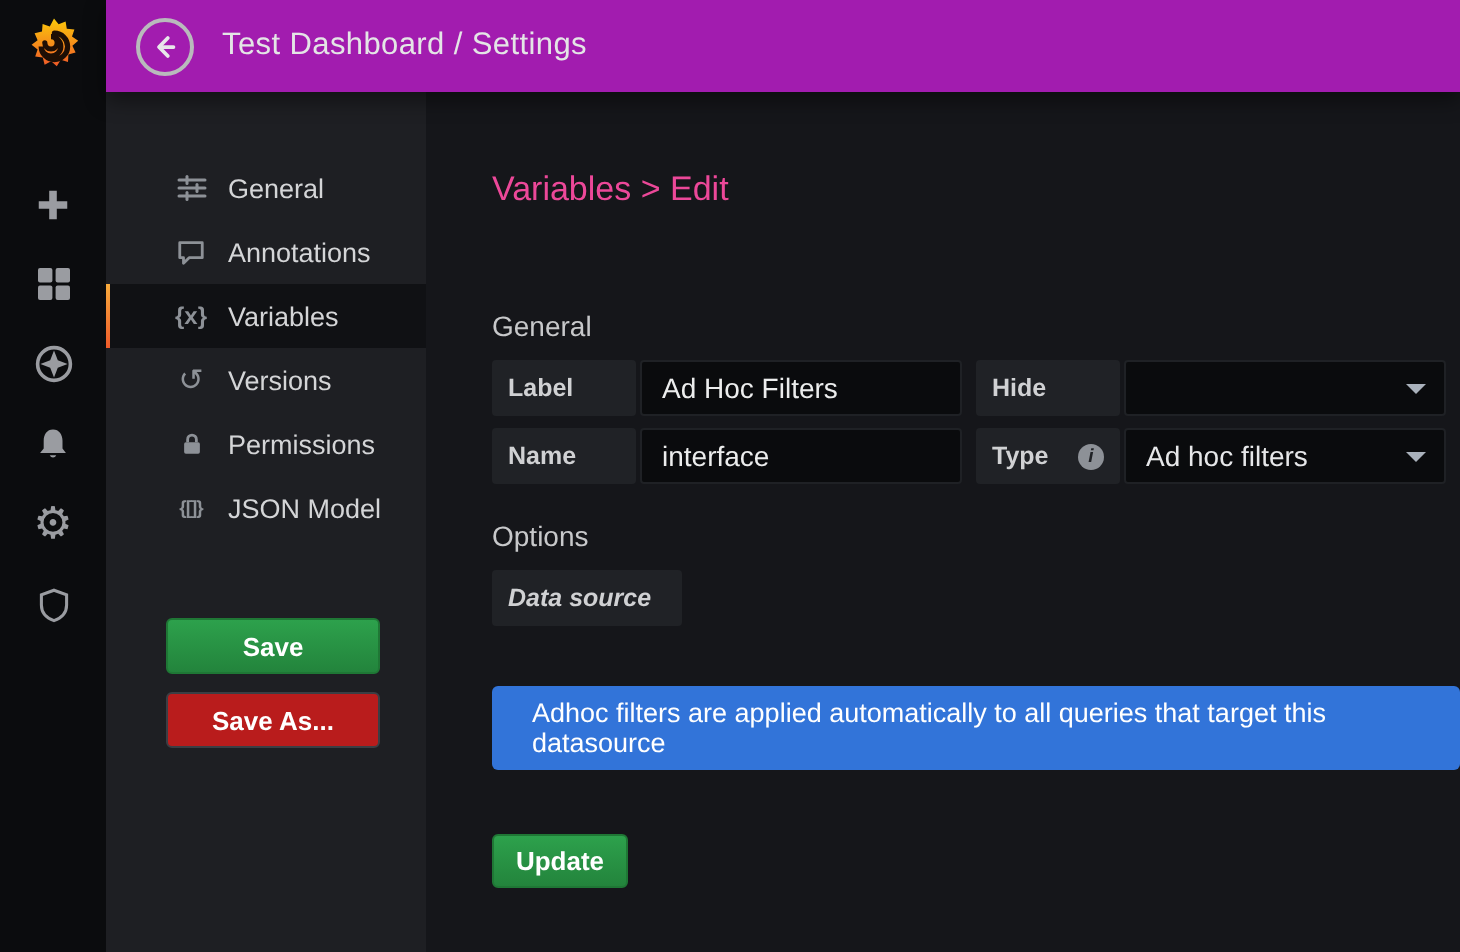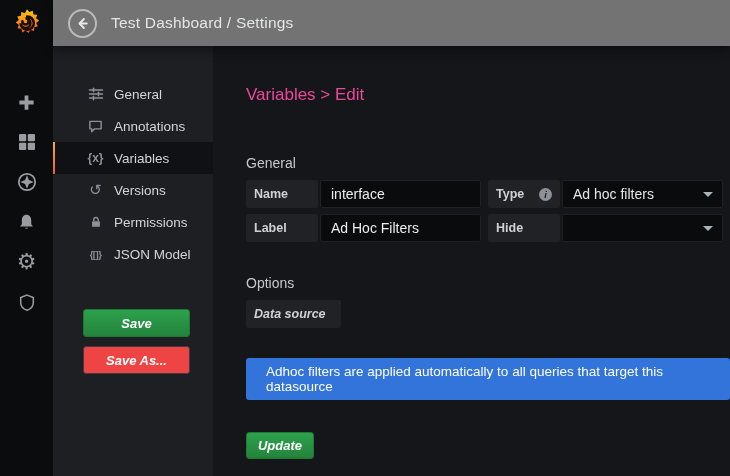--- a/index.html
+++ b/index.html
@@ -16,21 +16,21 @@
   .logo-box { width:53px; height:46px; display:flex; align-items:center; justify-content:center; cursor:pointer; }
   .nav-icons { display:flex; flex-direction:column; align-items:center; gap:18px; padding-top:45px; }
   .nav-icon { width:22px; height:22px; color:#9a9ca1; display:flex; align-items:center; justify-content:center; cursor:pointer; }
   .nav-icon svg { display:block; }
   .gear-glyph { font-size:22px; line-height:20px; color:#9a9ca1; }
 
   
   .right-col { flex:1; display:flex; flex-direction:column; min-width:0; }
 
   .topbar {
-    height:46px; flex-shrink:0; background:#737373;
+    height:46px; flex-shrink:0; background:#a21caf;
     display:flex; align-items:center; padding-left:15px;
     box-shadow:0 4px 10px rgba(0,0,0,.45); position:relative; z-index:2;
   }
   .back-btn {
     width:29px; height:29px; border:2px solid #b9babc; border-radius:50%;
     display:flex; align-items:center; justify-content:center; cursor:pointer; flex-shrink:0;
   }
   .topbar-title { margin-left:14px; font-size:15.5px; color:#e4e5e6; letter-spacing:.2px; }
 
   .body-row { flex:1; display:flex; min-height:0;border-radius:25px; }
@@ -48,29 +48,29 @@
     display:flex; align-items:center; justify-content:center; flex-shrink:0; }
   .mi-icon.glyph-sm { font-size:9.5px; letter-spacing:-.5px; }
   .mi-icon.glyph-md { font-size:15px; font-weight:400; }
 
   .aside-buttons { margin:39px 0 0 30px; width:107px; display:flex; flex-direction:column; gap:9px; }
   .btn {
     border-radius:3px; font-size:13px; font-weight:700; color:#fff;
     display:flex; align-items:center; justify-content:center; cursor:pointer;
     font-family:inherit; border:none; height:28px;
   }
-  .btn-green { background:linear-gradient(180deg,#2da14c,#23843c); border:1px solid #1f7735;font-style:italic; }
-  .btn-inverse { background:#ef4444; border:1px solid #3c3e44;font-style:italic; }
+  .btn-green { background:linear-gradient(180deg,#2da14c,#23843c); border:1px solid #1f7735; }
+  .btn-inverse { background:#b91c1c; border:1px solid #3c3e44; }
 
   
   .main { flex:1; padding:39px 0 0 33px; min-width:0; }
   .breadcrumb { font-size:17px; color:#ec4899; }
   .breadcrumb .crumb-link { cursor:pointer; }
   .section { margin-top:50px; }
-  .section.options { margin-top:33px; }
+  .section.options { margin-top:18px; }
   .section-h { font-size:14px; font-weight:500; color:#c7c8ca; margin-bottom:9px; }
 
   .form-row { display:flex; align-items:center; margin-bottom:6px; height:28px; }
   .f-label {
     width:72px; height:28px; background:#202226; border-radius:2px; margin-right:2px;
     color:#d0d1d3; font-size:12.5px; font-weight:700;
     display:flex; align-items:center; padding:0 8px; flex-shrink:0;
   }
   .f-label.with-info { justify-content:space-between; }
   .f-label.wide { width:95px;font-style:italic; }
@@ -232,43 +232,43 @@
 
       <div class="breadcrumb">
         <span class="crumb-link">Variables</span>
         <span>&gt; Edit</span>
       </div>
 
       <section class="section">
         <div class="section-h">General</div>
 
         <div class="form-row">
+          <span class="f-label">Label</span>
+          <input class="f-input" type="text" value="Ad Hoc Filters" style="">
+          <span class="col-gap"></span>
+          <span class="f-label">Hide</span>
+          <div class="f-select">
+            <span></span>
+            <span class="caret"></span>
+          </div>
+        </div>
+
+        <div class="form-row">
           <span class="f-label">Name</span>
           <input class="f-input" type="text" value="interface" style="">
           <span class="col-gap"></span>
           <span class="f-label with-info">
             <span>Type</span>
             <span class="info-icon">i</span>
           </span>
           <div class="f-select">
             <span>Ad hoc filters</span>
             <span class="caret"></span>
           </div>
         </div>
-
-        <div class="form-row">
-          <span class="f-label">Label</span>
-          <input class="f-input" type="text" value="Ad Hoc Filters" style="">
-          <span class="col-gap"></span>
-          <span class="f-label">Hide</span>
-          <div class="f-select">
-            <span></span>
-            <span class="caret"></span>
-          </div>
-        </div>
       </section>
 
       <section class="section options">
         <div class="section-h">Options</div>
         <div class="form-row">
           <span class="f-label wide">Data source</span>
         </div>
       </section>
 
       <div class="info-box">Adhoc filters are applied automatically to all queries that target this datasource</div>

